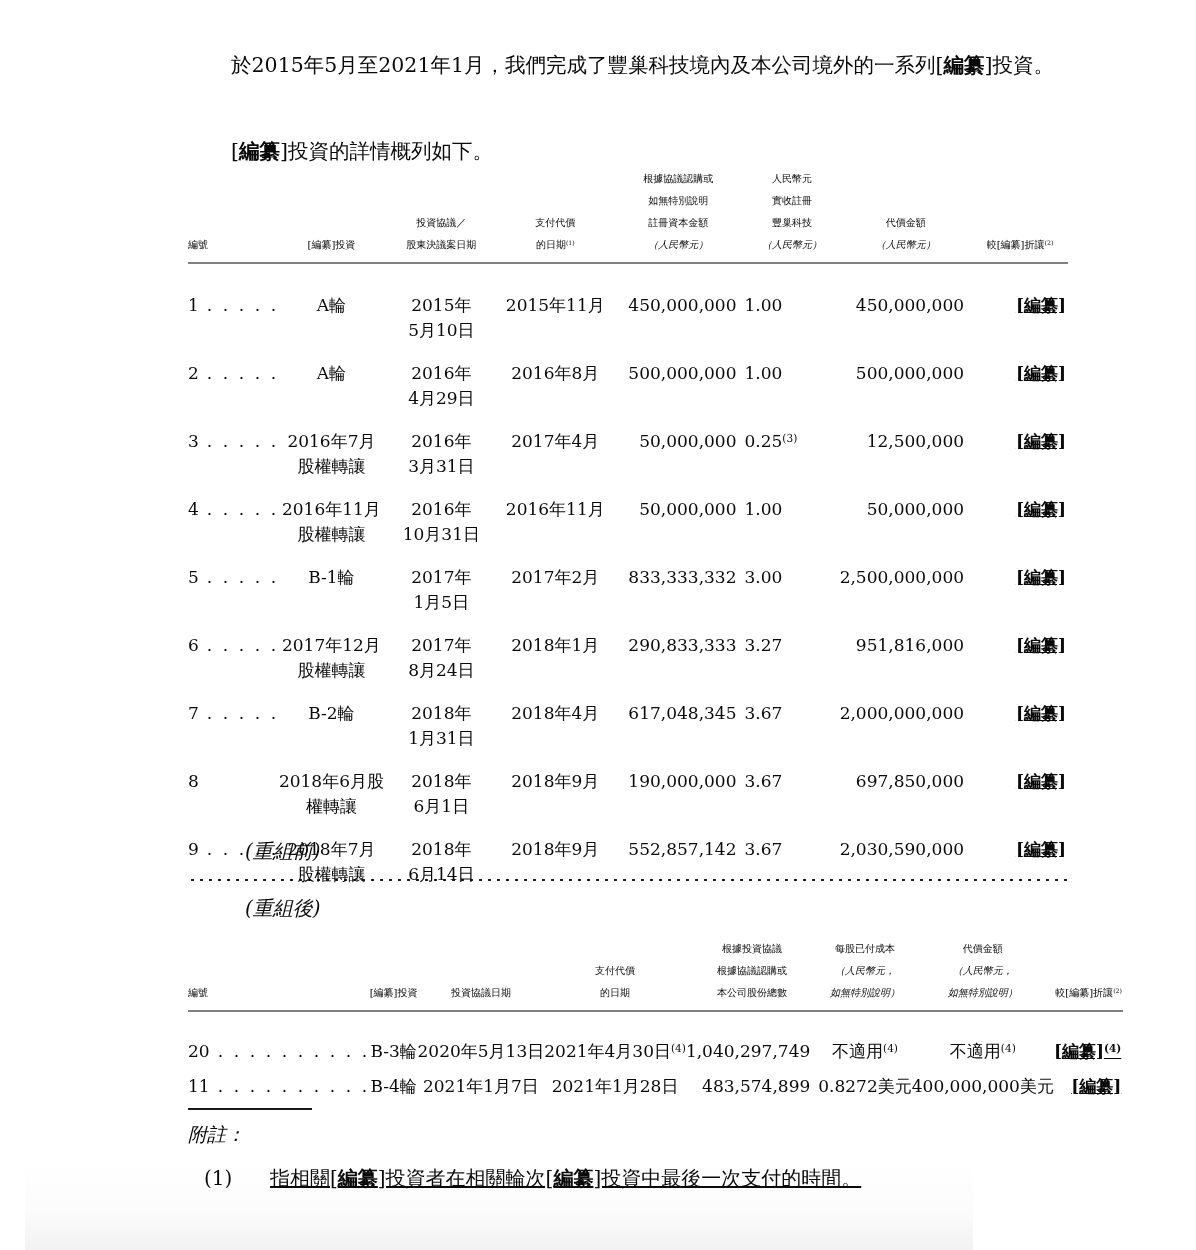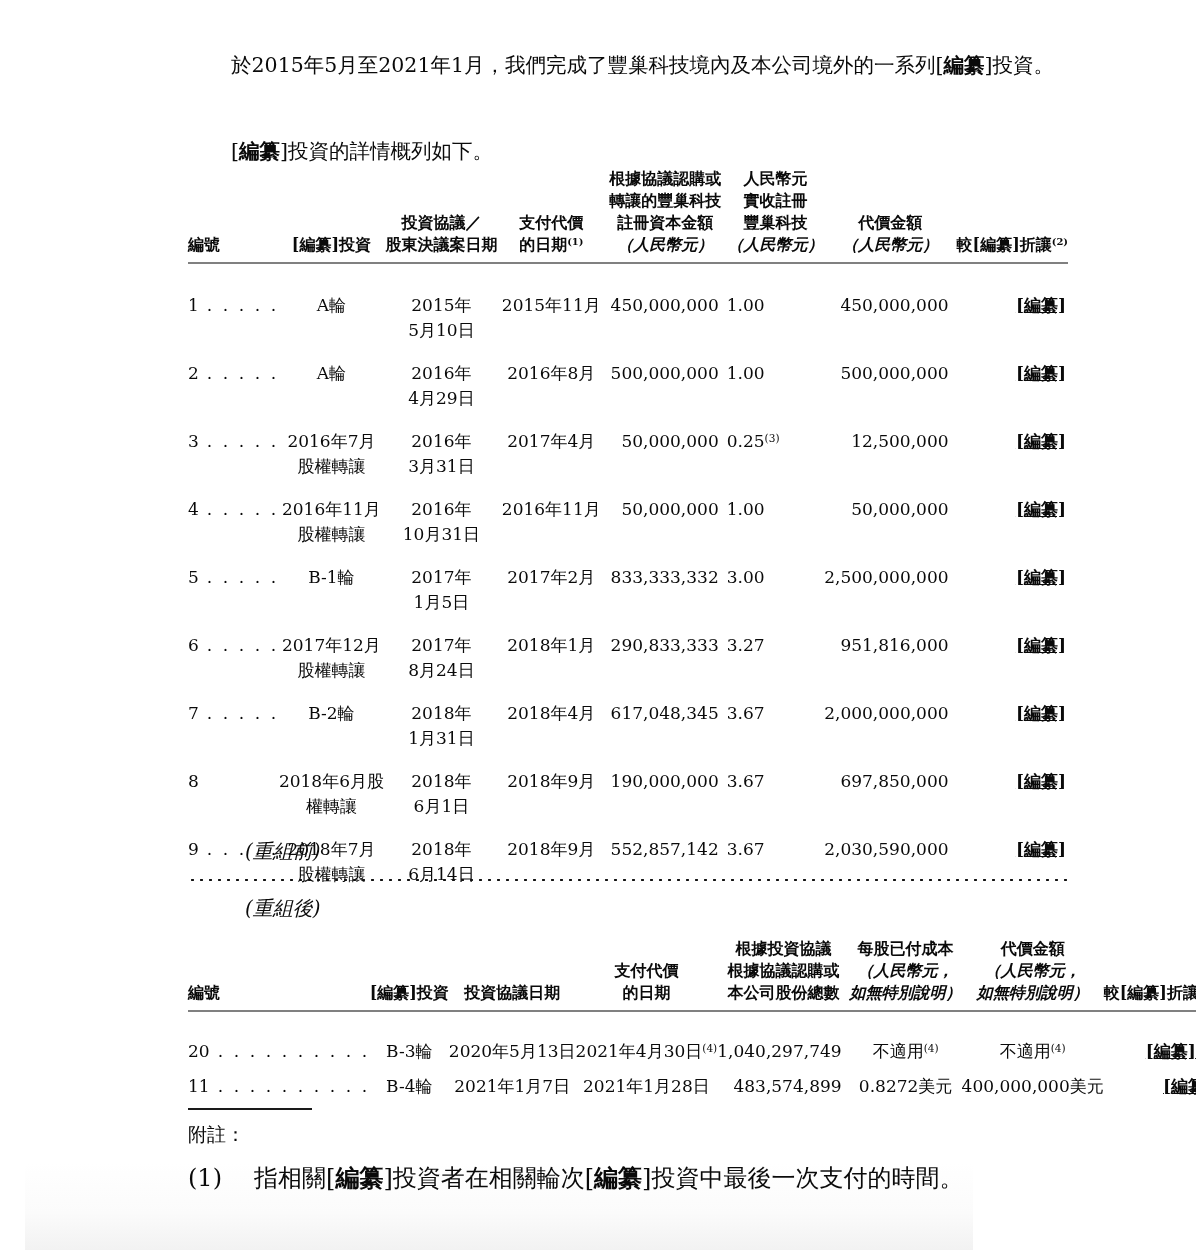--- a/index.html
+++ b/index.html
@@ -50,24 +50,24 @@
     left: 0;
     width: 880px;
     border-collapse: collapse;
     font-size: 17px;
     line-height: 25px;
   }
   #table1 { top: 168px; }
   #table2 { top: 938px; }
 
   .tbl th {
-    font-weight: bold;
+    font-weight: normal;
     vertical-align: bottom;
     padding: 0 0 5px 0;
-    font-size: 16px;
+    font-size: 10px;
     line-height: 22px;
   }
   .tbl th .hrule {
     display: block;
     height: 0;
     border-bottom: 2.2px solid #808080;
     margin-top: 6px;
   }
   .tbl th.c-no   { text-align: left;  width: 90px; }
   .tbl th.c-inv  { text-align: center; width: 105px; }
@@ -130,29 +130,31 @@
     left: 0;
     top: 1108px;
     width: 124px;
     height: 0;
     border-bottom: 2.2px solid #1a1a1a;
   }
   #notes-label {
     position: absolute;
     left: 0;
     top: 1122px;
+    font-style: italic;
     font-size: 19px;
   }
   .note {
     position: absolute;
-    left: 0;
+    left: 16px;
     top: 1163px;
     width: 880px;
-    font-size: 24px;
+    font-size: 20px;
     line-height: 30px;
+    text-decoration: underline;
   }
   .note .nnum { display: inline-block; width: 66px; }
 </style>
 </head>
 <body>
 
 <div class="page">
   <div class="content">
 
     <p class="para" id="p1">
@@ -188,21 +190,21 @@
           <th class="c-pay">
               <span class="hdr-lines">
                 <span>支付代價</span>
                 <span>的日期<sup>(1)</sup></span>
               </span>
               <span class="hrule"></span>
             </th>
           <th class="c-amt">
               <span class="hdr-lines">
                 <span>根據協議認購或</span>
-                <span>轉讓的豐巢科技</span>
+                <span>如無特別說明</span>
                 <span>註冊資本金額</span>
                 <span class="ital">（人民幣元）</span>
               </span>
               <span class="hrule"></span>
             </th>
           <th class="c-cost">
               <span class="hdr-lines">
                 <span>人民幣元</span>
                 <span>實收註冊</span>
                 <span>豐巢科技</span>

